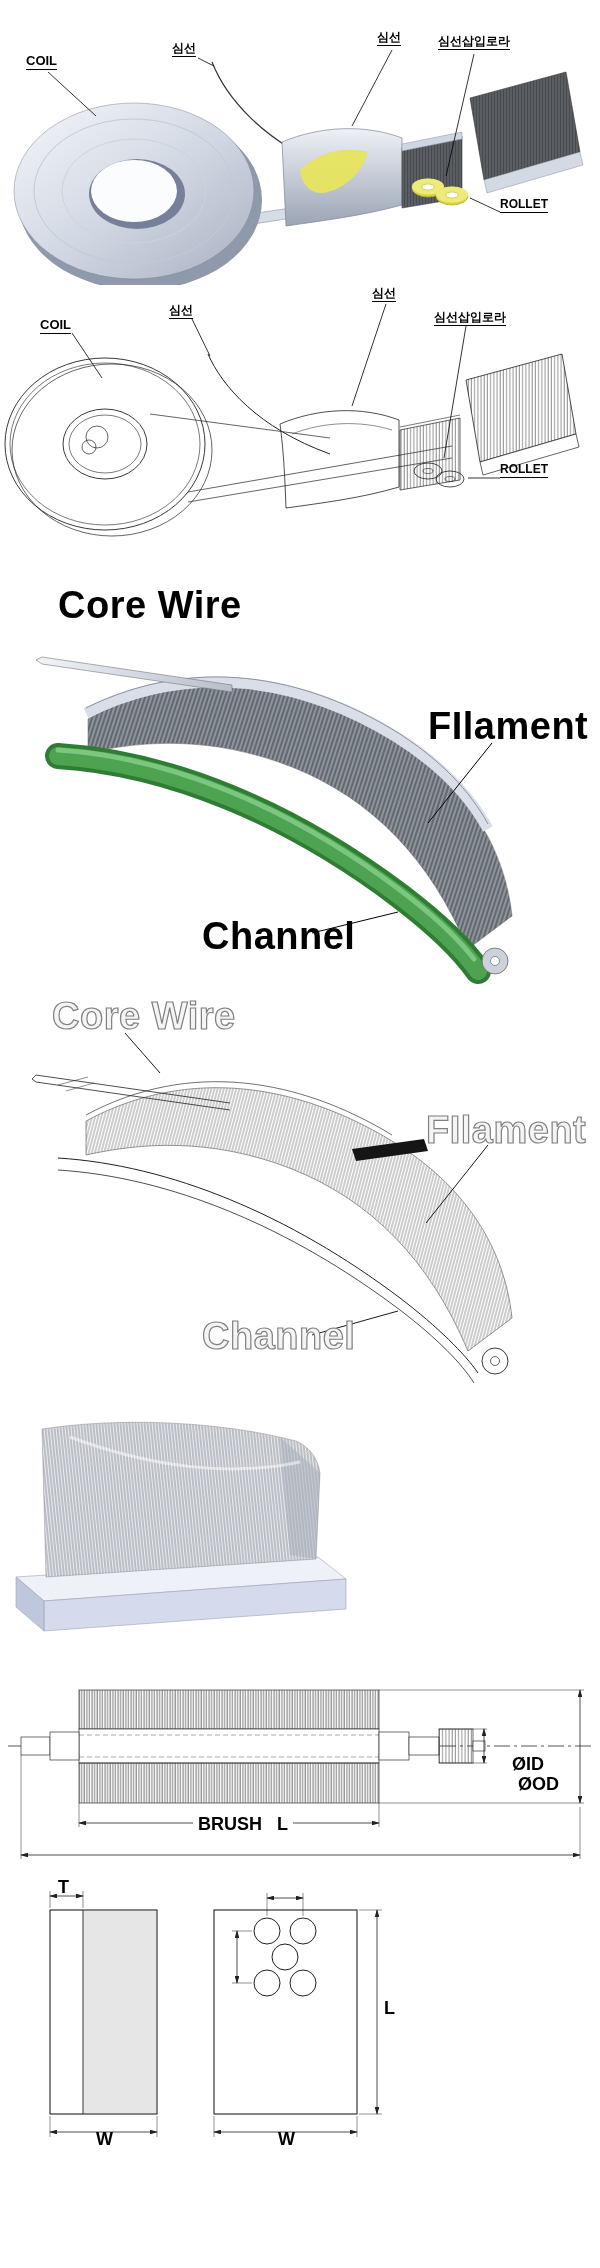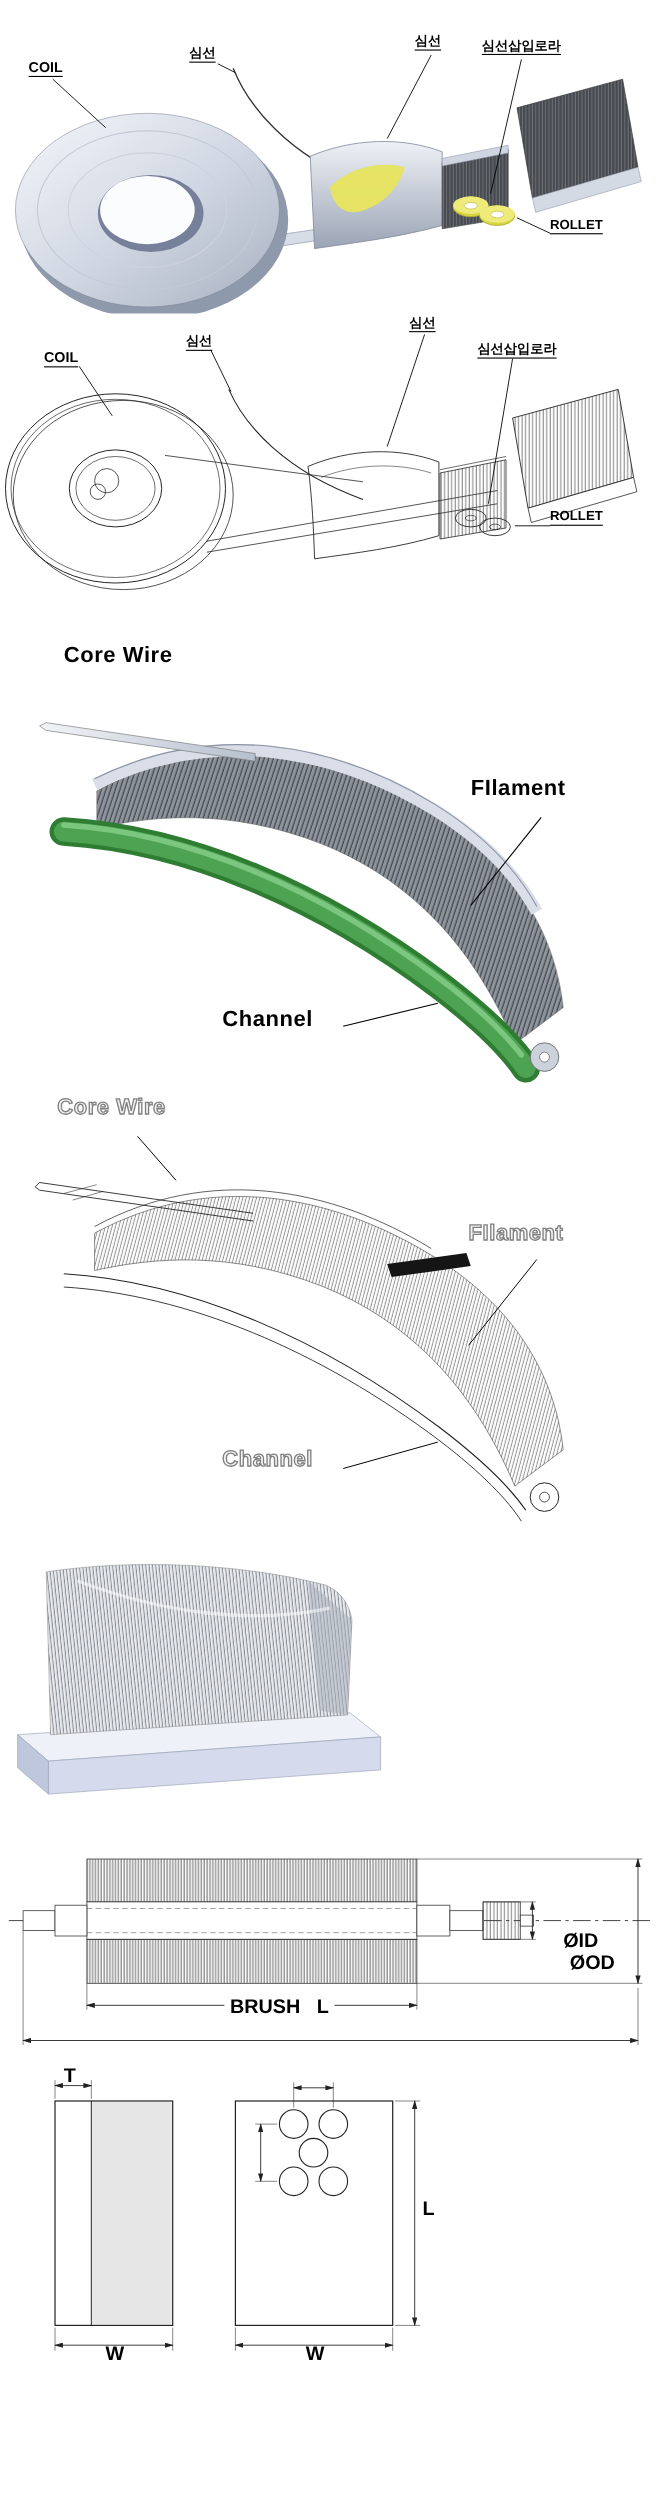--- a/index.html
+++ b/index.html
@@ -2,21 +2,21 @@
 <html><head>
 <meta charset="utf-8">
 <style>
   html,body{margin:0;padding:0;background:#fff;}
   .page{position:relative;width:600px;height:2268px;background:#fff;overflow:hidden;
         font-family:"Liberation Sans",sans-serif;}
   .page svg{position:absolute;left:0;}
   .lbl{position:absolute;font-weight:bold;color:#000;white-space:pre;line-height:1.1;}
   .u{border-bottom:1.5px solid #000;padding-bottom:1px;}
   .k{font-size:12px;}
-  .big{font-size:20px;letter-spacing:.5px;}
+  .big{font-size:38px;letter-spacing:.5px;}
   .hollow{color:#f4f4f4;-webkit-text-stroke:1.2px #808080;}
   .dim{font-size:18px;}
   .bg-white{background:#fff;padding:0 5px;}
 </style>
 </head>
 <body>
 
 <div class="page">
 
   <svg width="0" height="0" style="position:absolute">
@@ -295,20 +295,20 @@
   <div class="lbl big" style="left:202px;top:916px">Channel</div>
 
   <div class="lbl big hollow" style="left:52px;top:996px">Core Wire</div>
   <div class="lbl big hollow" style="left:426px;top:1110px">FIlament</div>
   <div class="lbl big hollow" style="left:202px;top:1316px">Channel</div>
 
   <div class="lbl dim" style="left:492px;top:1735px">
     <span>ØID</span>
     <span style="margin-left:6px">ØOD</span>
   </div>
-  <div class="lbl dim bg-white" style="left:204px;top:1815px">BRUSH   L</div>
+  <div class="lbl dim bg-white" style="left:193px;top:1815px">BRUSH   L</div>
 
   <div class="lbl dim" style="left:58px;top:1878px">T</div>
   <div class="lbl dim" style="left:96px;top:2130px">W</div>
   <div class="lbl dim" style="left:384px;top:1999px">L</div>
   <div class="lbl dim" style="left:278px;top:2130px">W</div>
 
 </div>
 
 </body></html>

